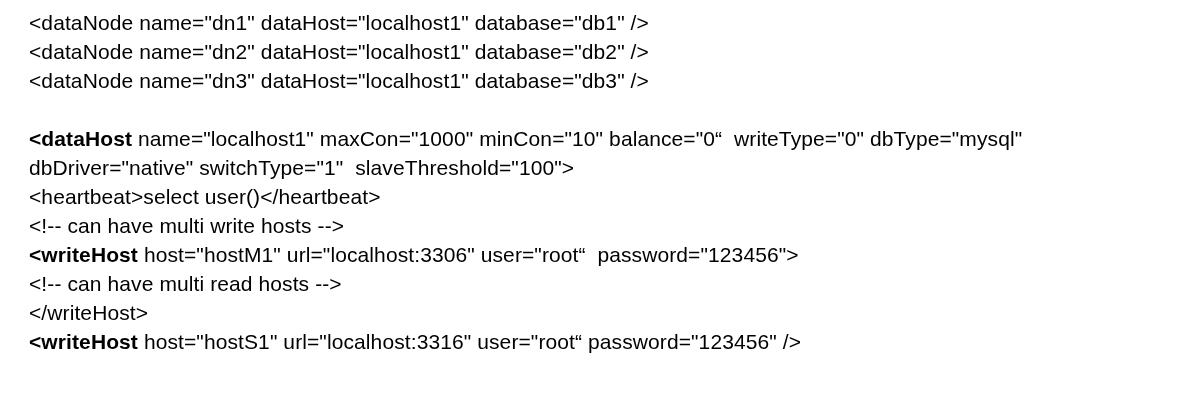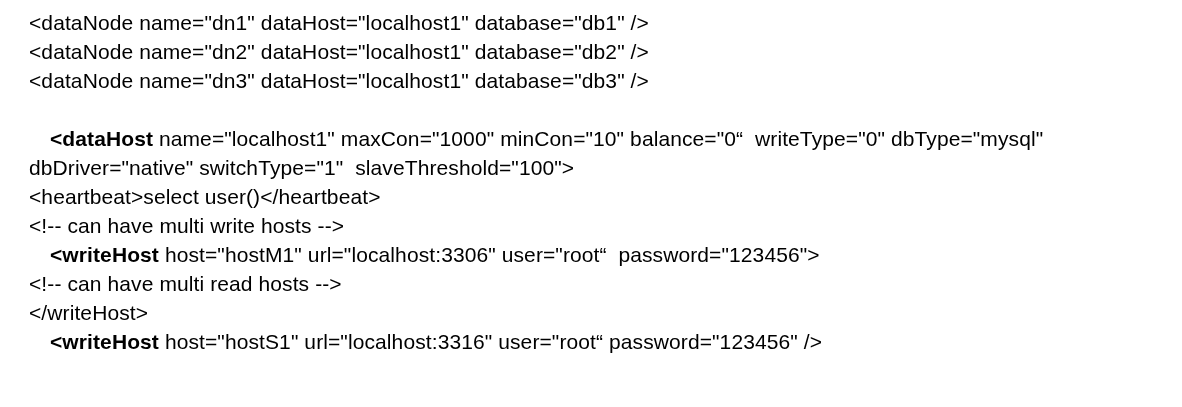--- a/index.html
+++ b/index.html
@@ -27,19 +27,18 @@
   }
   .code-line {
     white-space: pre;
     min-height: 29px;
   }
   .code-line.blank {
     height: 29px;
   }
   .tag-bold {
     font-weight: bold;
-    margin-left: 21px;
   }
 </style>
 </head>
 <body style="background: rgb(255, 255, 255);">
 
 <div id="xml-listing" style="color: rgb(0, 0, 0);"><div class="code-line"><span>&lt;dataNode name="dn1" dataHost="localhost1" database="db1" /&gt;</span></div><div class="code-line"><span>&lt;dataNode name="dn2" dataHost="localhost1" database="db2" /&gt;</span></div><div class="code-line"><span>&lt;dataNode name="dn3" dataHost="localhost1" database="db3" /&gt;</span></div><div class="code-line blank"><span></span></div><div class="code-line"><span class="tag-bold">&lt;dataHost</span><span> name="localhost1" maxCon="1000" minCon="10" balance="0“  writeType="0" dbType="mysql"</span></div><div class="code-line"><span>dbDriver="native" switchType="1"  slaveThreshold="100"&gt;</span></div><div class="code-line"><span>&lt;heartbeat&gt;select user()&lt;/heartbeat&gt;</span></div><div class="code-line"><span>&lt;!-- can have multi write hosts --&gt;</span></div><div class="code-line"><span class="tag-bold">&lt;writeHost</span><span> host="hostM1" url="localhost:3306" user="root“  password="123456"&gt;</span></div><div class="code-line"><span>&lt;!-- can have multi read hosts --&gt;</span></div><div class="code-line"><span>&lt;/writeHost&gt;</span></div><div class="code-line"><span class="tag-bold">&lt;writeHost</span><span> host="hostS1" url="localhost:3316" user="root“ password="123456" /&gt;</span></div></div>
 
 </body></html>

